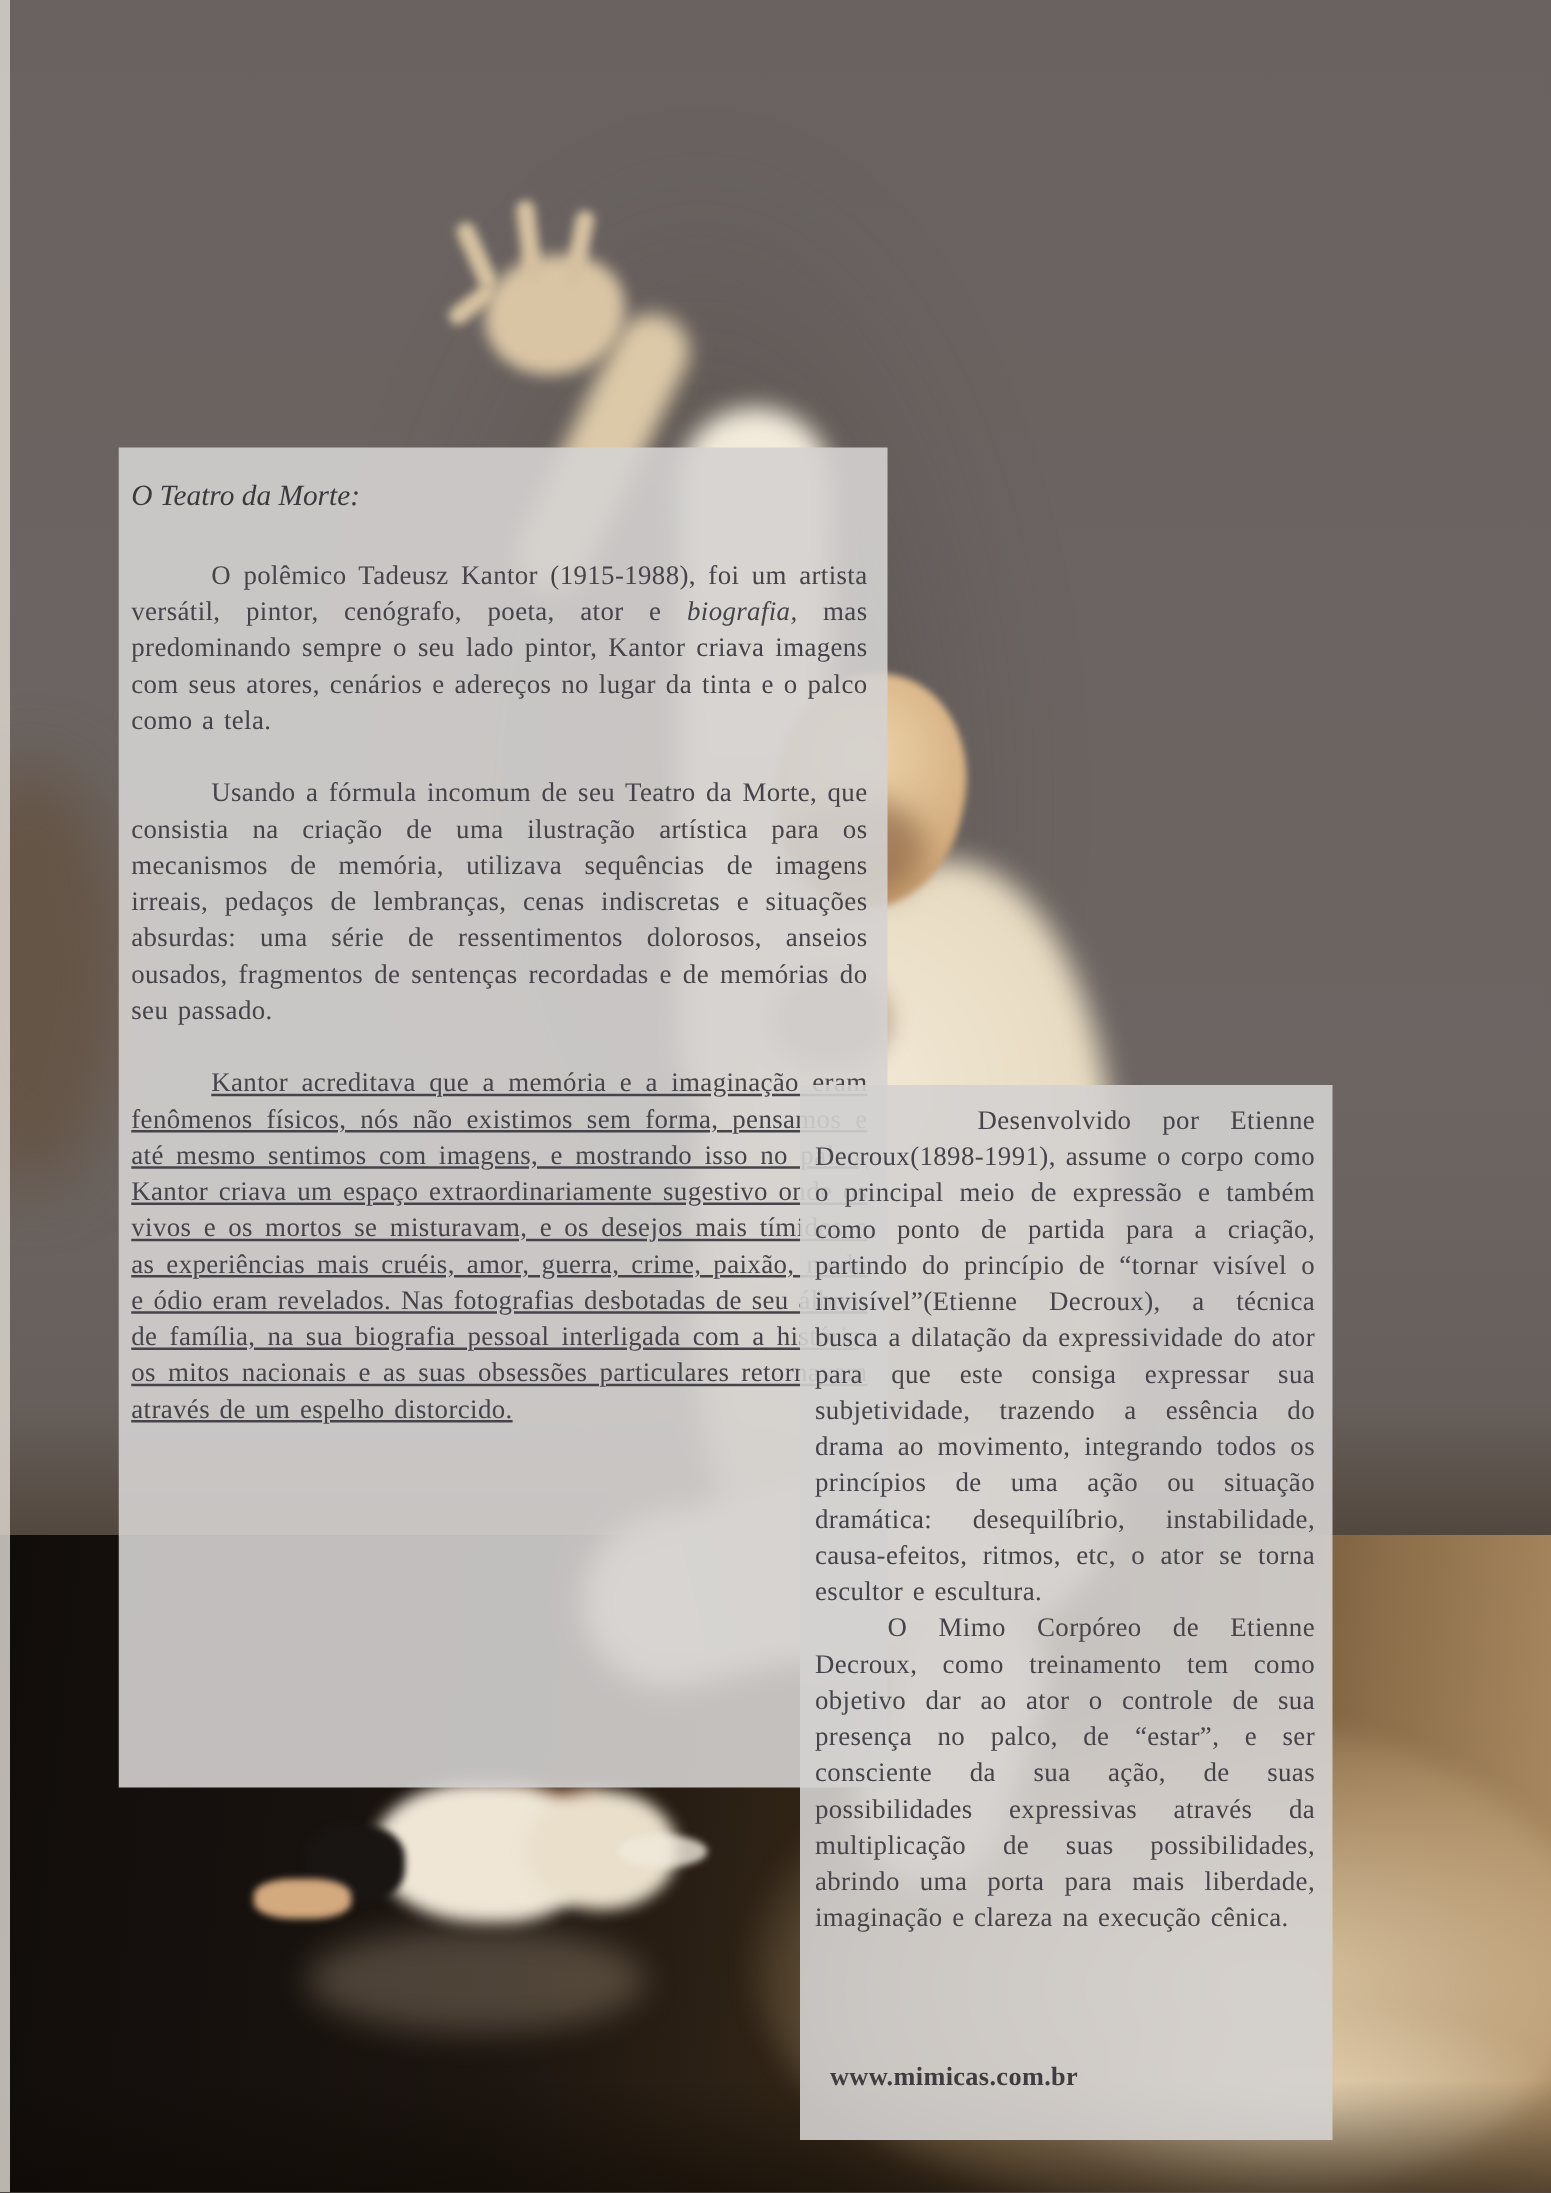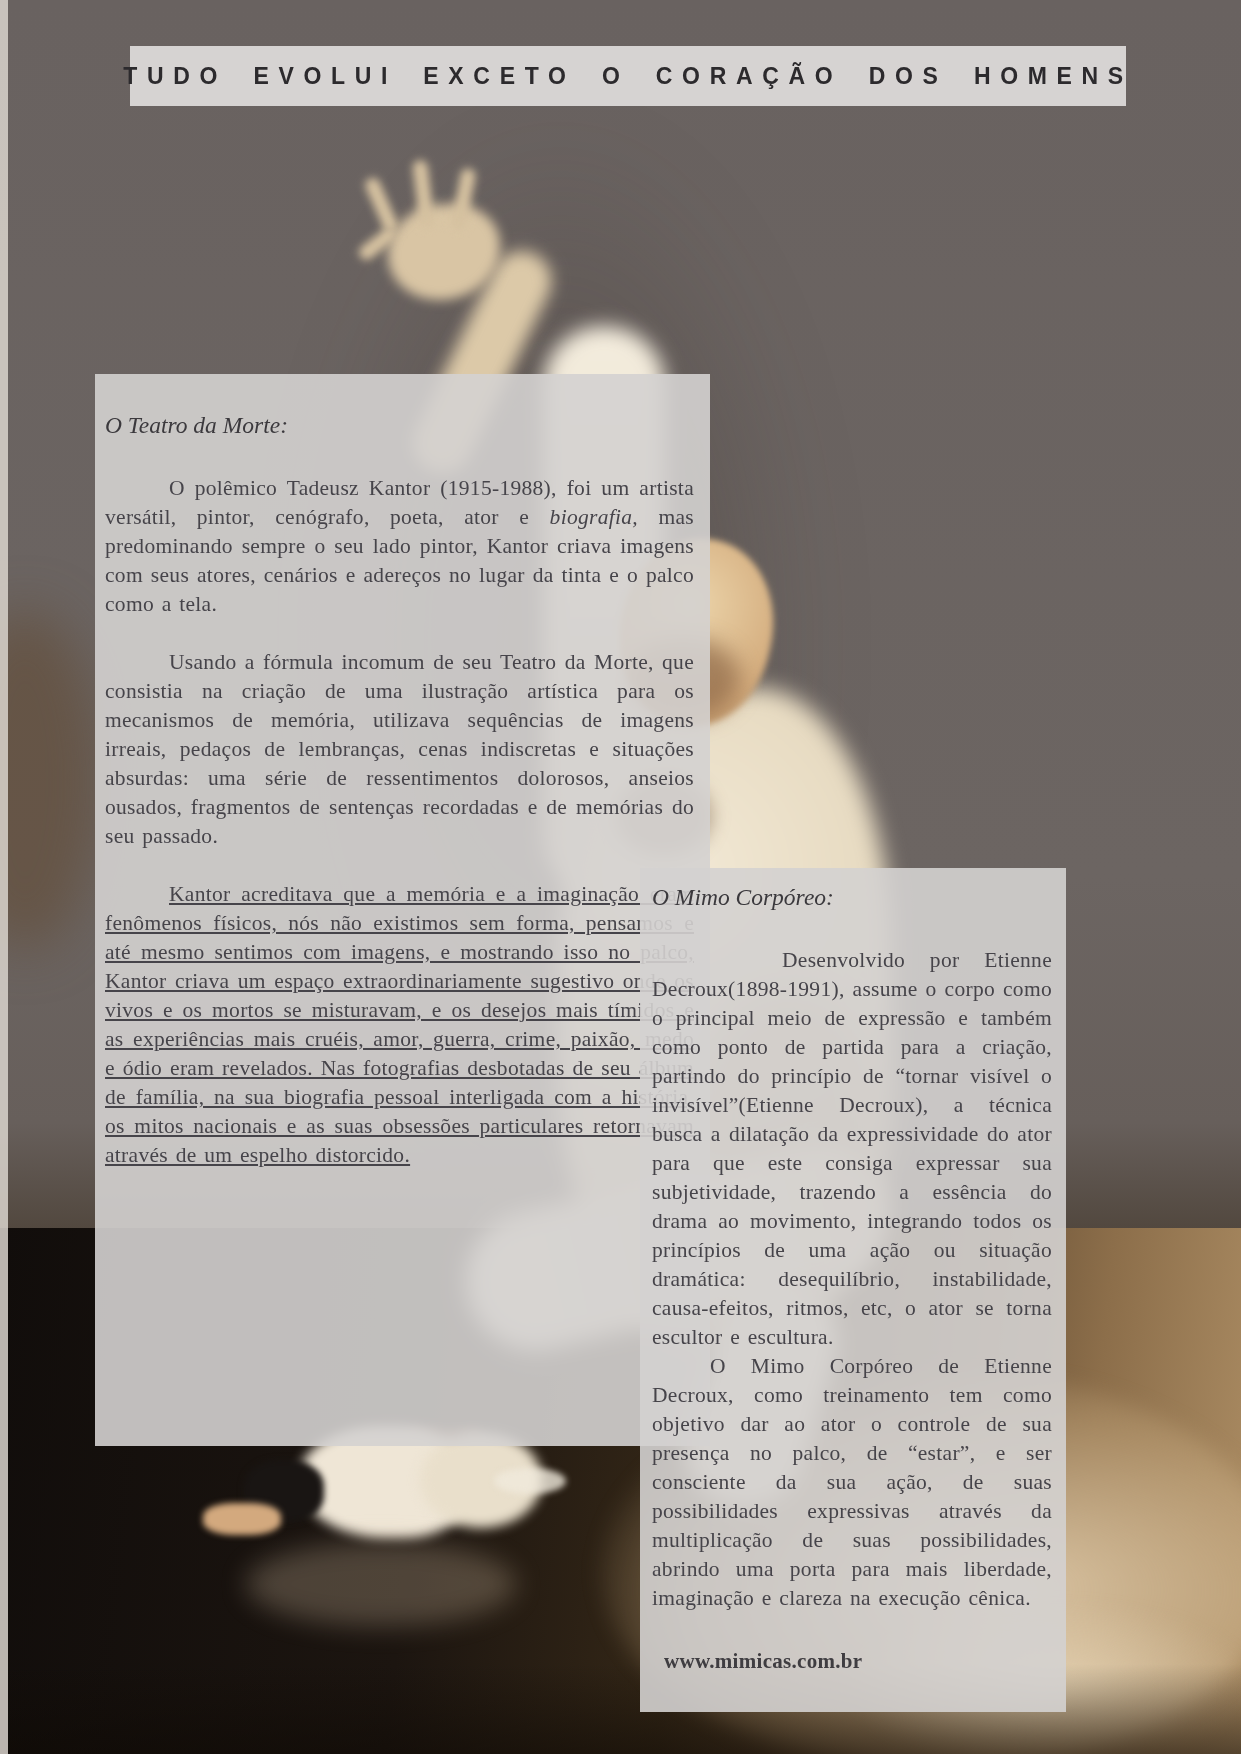--- a/index.html
+++ b/index.html
@@ -82,21 +82,21 @@
   .panel{position:absolute;z-index:2;background:rgba(212,209,208,.9);
         box-sizing:border-box;overflow:hidden;color:#46444a;}
   .panel h2{margin:0 0 34px 0;font-weight:normal;font-style:italic;
         font-size:23.5px;line-height:30px;color:#3b393d;}
   .panel p{margin:0 0 29px 0;font-size:21.5px;line-height:29px;text-align:justify;
         letter-spacing:.3px;word-spacing:2px;}
   .panel p.last{margin-bottom:0;text-decoration:underline;}
   .indent{text-indent:64px;}
   .big-indent{text-indent:130px;}
   .no-gap{margin:0 !important;text-indent:58px;}
-  .panel-left{left:95px;top:374px;width:615px;height:1072px;padding:36px 16px 0 10px;}
+  .panel-left{left:95px;top:358px;width:615px;height:1072px;padding:24px 16px 0 10px;}
   .panel-right{left:640px;top:868px;width:426px;height:844px;padding:14px 14px 0 12px;}
   .website{position:absolute;left:24px;bottom:38px;font-size:21px;color:#3f3d41;
         letter-spacing:.3px;font-weight:bold;}
 </style>
 </head>
 <body>
 
 <div class="page">
 
   <div class="photo">
@@ -124,31 +124,27 @@
     <div class="ph foot-1"></div>
     <div class="ph foot-2"></div>
     <div class="ph glove"></div>
     <div class="ph glove-fingers"></div>
     <div class="ph wisp"></div>
     <div class="ph floor-reflection"></div>
     <div class="ph bottom-shade"></div>
     <div class="ph edge-strip"></div>
   </div>
 
-  <header class="banner">
-    <span>TUDO EVOLUI EXCETO O CORAÇÃO DOS HOMENS</span>
-  </header>
 
   <section class="panel panel-left">
     <h2>O Teatro da Morte:</h2>
     <p class="indent"><span>O polêmico Tadeusz Kantor (1915-1988), foi um artista versátil, pintor, cenógrafo, poeta, ator e </span><em>biografia,</em><span> mas predominando sempre o seu lado pintor, Kantor criava imagens com seus atores, cenários e adereços no lugar da tinta e o palco como a tela.</span></p>
     <p class="indent">Usando a fórmula incomum de seu Teatro da Morte,  que consistia na criação de uma ilustração artística para os mecanismos de memória, utilizava sequências de imagens irreais, pedaços de lembranças, cenas indiscretas e situações absurdas:  uma série de ressentimentos dolorosos, anseios ousados, fragmentos de sentenças recordadas e de memórias do seu passado.</p>
     <p class="indent last">Kantor acreditava que a memória e a imaginação eram fenômenos físicos, nós não existimos sem forma, pensamos e até mesmo sentimos com imagens, e mostrando isso no palco, Kantor criava um espaço extraordinariamente sugestivo onde os vivos e os mortos se misturavam, e os desejos mais tímidos e as experiências mais cruéis, amor, guerra, crime, paixão, medo e ódio eram revelados. Nas fotografias desbotadas de seu álbum de família, na sua biografia pessoal interligada com a história, os mitos nacionais e as suas obsessões particulares retornavam através de um espelho distorcido.</p>
   </section>
 
   <section class="panel panel-right">
-    <h2>O Mimo Corpóreo:</h2>
     <p class="big-indent" style="margin-bottom:0;">Desenvolvido por Etienne Decroux(1898-1991), assume o corpo como o principal meio de expressão e também como ponto de partida para a criação, partindo do princípio de “tornar visível o invisível”(Etienne Decroux), a técnica busca a dilatação da expressividade do ator para que este consiga expressar sua subjetividade, trazendo a essência do drama ao movimento, integrando todos os princípios de uma ação ou situação dramática: desequilíbrio, instabilidade, causa-efeitos, ritmos, etc, o ator se torna escultor e escultura.</p>
     <p class="no-gap">O Mimo Corpóreo de Etienne Decroux, como treinamento tem como objetivo dar ao ator o controle de sua presença no palco, de “estar”, e ser consciente da sua ação, de suas possibilidades expressivas através da multiplicação de suas possibilidades, abrindo uma porta para mais liberdade, imaginação e clareza na execução cênica.</p>
     <div class="website">www.mimicas.com.br</div>
   </section>
 
 </div>
 
 </body></html>

